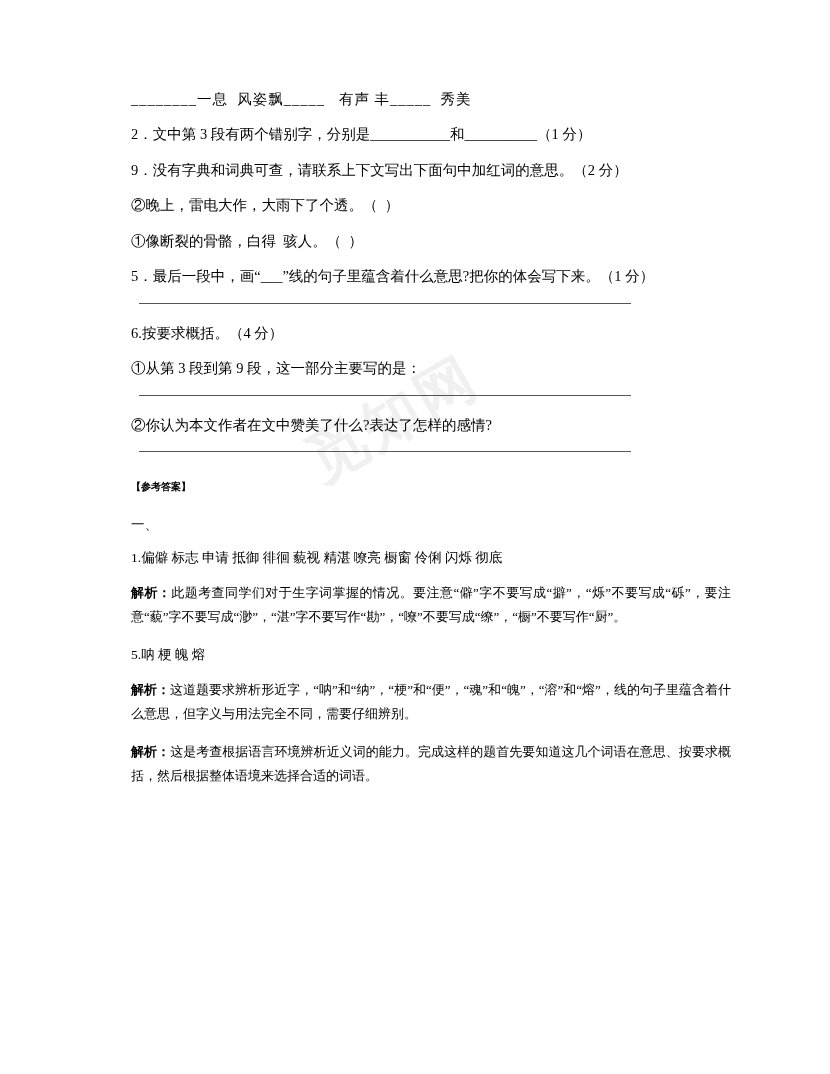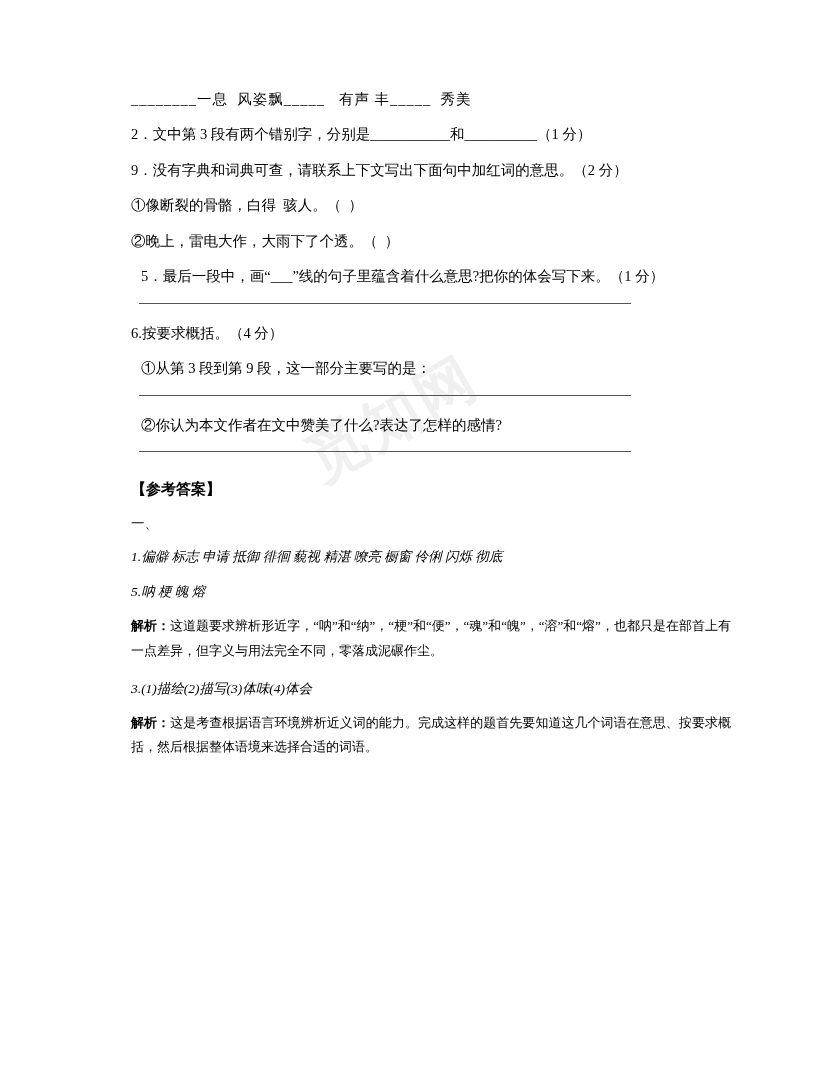--- a/index.html
+++ b/index.html
@@ -43,43 +43,42 @@
     z-index: 0;
   }
   .line {
     position: relative;
     z-index: 1;
     font-size: 14.5px;
     line-height: 1.55;
     margin-bottom: 13px;
     white-space: pre-wrap;
   }
-  .line.tight { margin-bottom: 10px; margin-left: 10px; }
+  .line.tight { margin-bottom: 10px; }
   .blank-rule {
     position: relative;
     z-index: 1;
     border-bottom: 1px solid #555;
     height: 1px;
     width: 492px;
     margin: 14px 0 18px 8px;
   }
   .section-title {
     position: relative;
     z-index: 1;
-    font-size: 15px;
+    font-size: 10px;
     font-weight: bold;
-    margin: 28px 0 16px 0;
+    margin: 28px 0 22px 0;
   }
   .ans-line {
     position: relative;
     z-index: 1;
     font-size: 13.5px;
     line-height: 1.75;
     margin-bottom: 11px;
-    font-style: italic;
   }
   .ans-head {
     position: relative;
     z-index: 1;
     font-size: 13.5px;
     margin-bottom: 12px;
   }
   .explain {
     position: relative;
     z-index: 1;
@@ -100,23 +99,23 @@
 
   <div class="content">
 
     <div class="line spaced">________一息  风姿飘_____   有声 丰_____  秀美</div>
 
     <div class="line">2．文中第 3 段有两个错别字，分别是___________和__________（1 分）</div>
 
 
     <div class="line">9．没有字典和词典可查，请联系上下文写出下面句中加红词的意思。（2 分）</div>
 
+    <div class="line">②晚上，雷电大作，大雨下了个透。（  ）</div>
+
     <div class="line">①像断裂的骨骼，白得  骇人。（  ）</div>
-
-    <div class="line">②晚上，雷电大作，大雨下了个透。（  ）</div>
 
     <div class="line tight">5．最后一段中，画“___”线的句子里蕴含着什么意思?把你的体会写下来。（1 分）</div>
 
     <div class="blank-rule"></div>
 
     <div class="line">6.按要求概括。（4 分）</div>
 
     <div class="line tight">①从第 3 段到第 9 段，这一部分主要写的是：</div>
 
     <div class="blank-rule"></div>
@@ -124,23 +123,23 @@
     <div class="line tight">②你认为本文作者在文中赞美了什么?表达了怎样的感情?</div>
 
     <div class="blank-rule"></div>
 
     <div class="section-title">【参考答案】</div>
 
     <div class="ans-head">一、</div>
 
     <div class="ans-line">1.偏僻  标志  申请  抵御  徘徊  藐视  精湛  嘹亮  橱窗  伶俐  闪烁  彻底</div>
 
+    <div class="explain"><b>解析：</b><span>此题考查同学们对于生字词掌握的情况。要注意“僻”字不要写成“擗”，“烁”不要写成“砾”，要注意“藐”字不要写成“渺”，“湛”字不要写作“勘”，“嘹”不要写成“缭”，“橱”不要写作“厨”。</span></div>
 
     <div class="ans-line">5.呐  梗  魄  熔</div>
 
-    <div class="explain"><b>解析：</b><span>这道题要求辨析形近字，“呐”和“纳”，“梗”和“便”，“魂”和“魄”，“溶”和“熔”，也都只是在部首上有一点差异，但字义与用法完全不同，零落成泥碾作尘。</span></div>
+    <div class="explain"><b>解析：</b><span>这道题要求辨析形近字，“呐”和“纳”，“梗”和“便”，“魂”和“魄”，“溶”和“熔”，线的句子里蕴含着什么意思，但字义与用法完全不同，需要仔细辨别。</span></div>
 
-    <div class="ans-line">3.(1)描绘(2)描写(3)体味(4)体会</div>
 
     <div class="explain"><b>解析：</b><span>这是考查根据语言环境辨析近义词的能力。完成这样的题首先要知道这几个词语在意思、按要求概括，然后根据整体语境来选择合适的词语。</span></div>
 
   </div>
 </div>
 
 </body></html>

